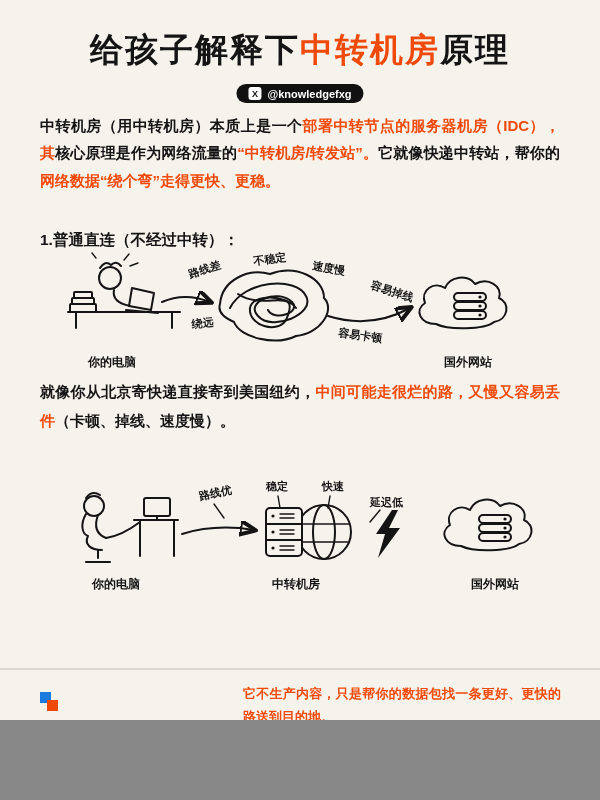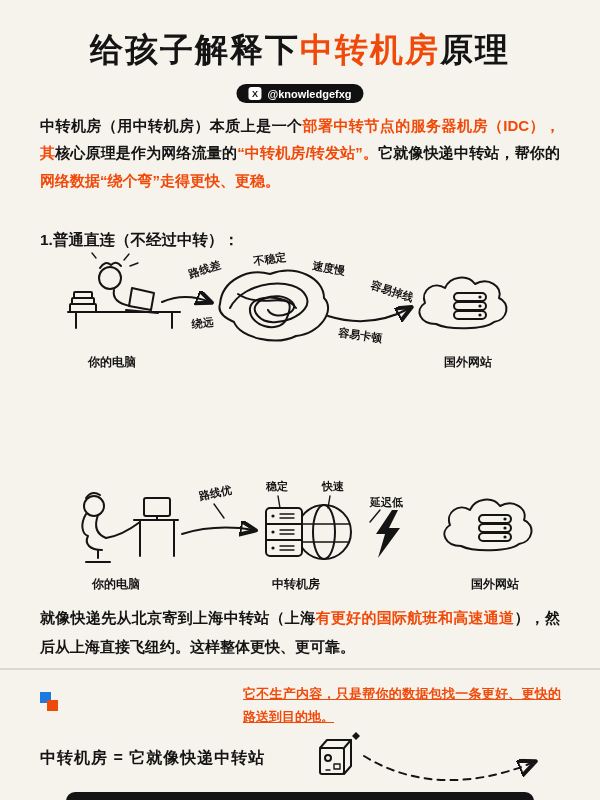--- a/index.html
+++ b/index.html
@@ -1,20 +1,20 @@
 <!DOCTYPE html>
 <html lang="zh"><head>
 <meta charset="utf-8">
 <style>
   :root{
     --bg:#f6f3ec; --ink:#141414; --orange:#f04a0a; --blue:#1a7ae0;
   }
   *{margin:0;padding:0;box-sizing:border-box;}
   body{background:#888;font-family:"Liberation Sans","DejaVu Sans",sans-serif;}
-  .page{position:relative;width:600px;height:800px;background:var(--bg);overflow:hidden;margin:0 auto;color:var(--ink);}
+  .page{position:relative;width:600px;height:720px;background:var(--bg);overflow:hidden;margin:0 auto;color:var(--ink);}
   .abs{position:absolute;}
   .seg-ink{color:var(--ink);}
   .seg-orange{color:var(--orange);}
   .title{top:28px;left:0;width:600px;text-align:center;font-size:33px;font-weight:800;letter-spacing:2px;}
   .badge{top:84px;left:50%;transform:translateX(-50%);display:inline-flex;align-items:center;gap:6px;
          background:#111;color:#fff;border-radius:11px;padding:3px 12px;font-size:11px;font-weight:700;}
   .badge .xbox{display:flex;align-items:center;justify-content:center;width:13px;height:13px;background:#fff;color:#111;
          border-radius:3px;font-size:9px;font-weight:800;}
   .intro{top:112px;left:40px;width:520px;font-size:15px;font-weight:700;line-height:1.82;text-align:justify;}
   .vs-heading{top:200px;left:40px;font-size:17px;font-weight:800;color:var(--blue);letter-spacing:1px;}
@@ -27,21 +27,21 @@
   .diagram .fill{fill:var(--ink);stroke:none;}
   .diagram .bgfill{fill:var(--bg);}
   .diagram text{font-family:inherit;font-weight:700;fill:var(--ink);stroke:none;font-size:11px;}
   .diagram text.big{font-size:12px;}
   .divider{top:668px;left:0;width:600px;border-top:2px solid #dcd8cf;}
   .sum-icon{top:692px;left:40px;width:22px;height:22px;}
   .sum-icon .sq{position:absolute;width:11px;height:11px;}
   .sum-icon .sq.b{left:0;top:0;background:var(--blue);}
   .sum-icon .sq.o{left:7px;top:8px;background:var(--orange);}
   .sum-heading{top:692px;left:66px;font-size:16.5px;font-weight:800;color:var(--blue);}
-  .sum-note{top:683px;left:243px;width:318px;font-size:13px;font-weight:700;line-height:1.75;color:var(--orange);text-align:justify;text-decoration:underline;}
+  .sum-note{top:683px;left:243px;width:318px;font-size:13px;font-weight:700;line-height:1.75;color:var(--orange);text-align:justify;}
   .formula{top:748px;left:40px;font-size:16px;font-weight:800;letter-spacing:1px;}
   .bottom-bar{top:792px;left:66px;width:468px;height:18px;background:#141414;border-radius:9px;}
 </style>
 </head>
 <body>
 
 <div class="page">
 
   <h1 class="abs title"><span class="seg-ink">给孩子解释下</span><span class="seg-orange">中转机房</span><span class="seg-ink">原理</span></h1>
 
@@ -99,20 +99,21 @@
     <text transform="translate(214,13) rotate(-8)">不稳定</text>
     <text transform="translate(272,17) rotate(10)">速度慢</text>
     <text transform="translate(330,36) rotate(18)">容易掉线</text>
     <text transform="translate(152,76) rotate(-6)">绕远</text>
     <text transform="translate(298,84) rotate(8)">容易卡顿</text>
 
     <text class="big" x="72" y="114" text-anchor="middle">你的电脑</text>
     <text class="big" x="428" y="114" text-anchor="middle">国外网站</text>
   </svg>
 
+  <p class="abs caption" style="top:378px"><span class="seg-ink">就像你从北京寄快递直接寄到美国纽约，</span><span class="seg-orange">中间可能走很烂的路，又慢又容易丢件</span><span class="seg-ink">（卡顿、掉线、速度慢）。</span></p>
 
 
   <svg class="diagram" style="top:470px" width="520" height="126" viewBox="0 0 520 126">
     <defs>
       <marker id="ah2" markerWidth="9" markerHeight="8" refX="7" refY="3.5" orient="auto">
         <path d="M0 0 L8 3.5 L0 7 Z" fill="#141414" stroke="none"></path>
       </marker>
     </defs>
 
     <g>
@@ -161,21 +162,20 @@
     <text transform="translate(160,30) rotate(-12)">路线优</text>
     <text x="226" y="20">稳定</text>
     <text x="282" y="20">快速</text>
     <text x="330" y="36">延迟低</text>
 
     <text class="big" x="76" y="118" text-anchor="middle">你的电脑</text>
     <text class="big" x="256" y="118" text-anchor="middle">中转机房</text>
     <text class="big" x="455" y="118" text-anchor="middle">国外网站</text>
   </svg>
 
-  <p class="abs caption" style="top:604px"><span class="seg-ink">就像快递先从北京寄到上海中转站（上海</span><span class="seg-orange">有更好的国际航班和高速通道</span><span class="seg-ink">），然后从上海直接飞纽约。这样整体更快、更可靠。</span></p>
 
   <div class="abs divider"></div>
 
   <div class="abs sum-icon">
     <span class="sq b"></span>
       <span class="sq o"></span>
   </div>
   <p class="abs sum-note">它不生产内容，只是帮你的数据包找一条更好、更快的路送到目的地。</p>
   <p class="abs formula">中转机房 = 它就像快递中转站</p>
 

